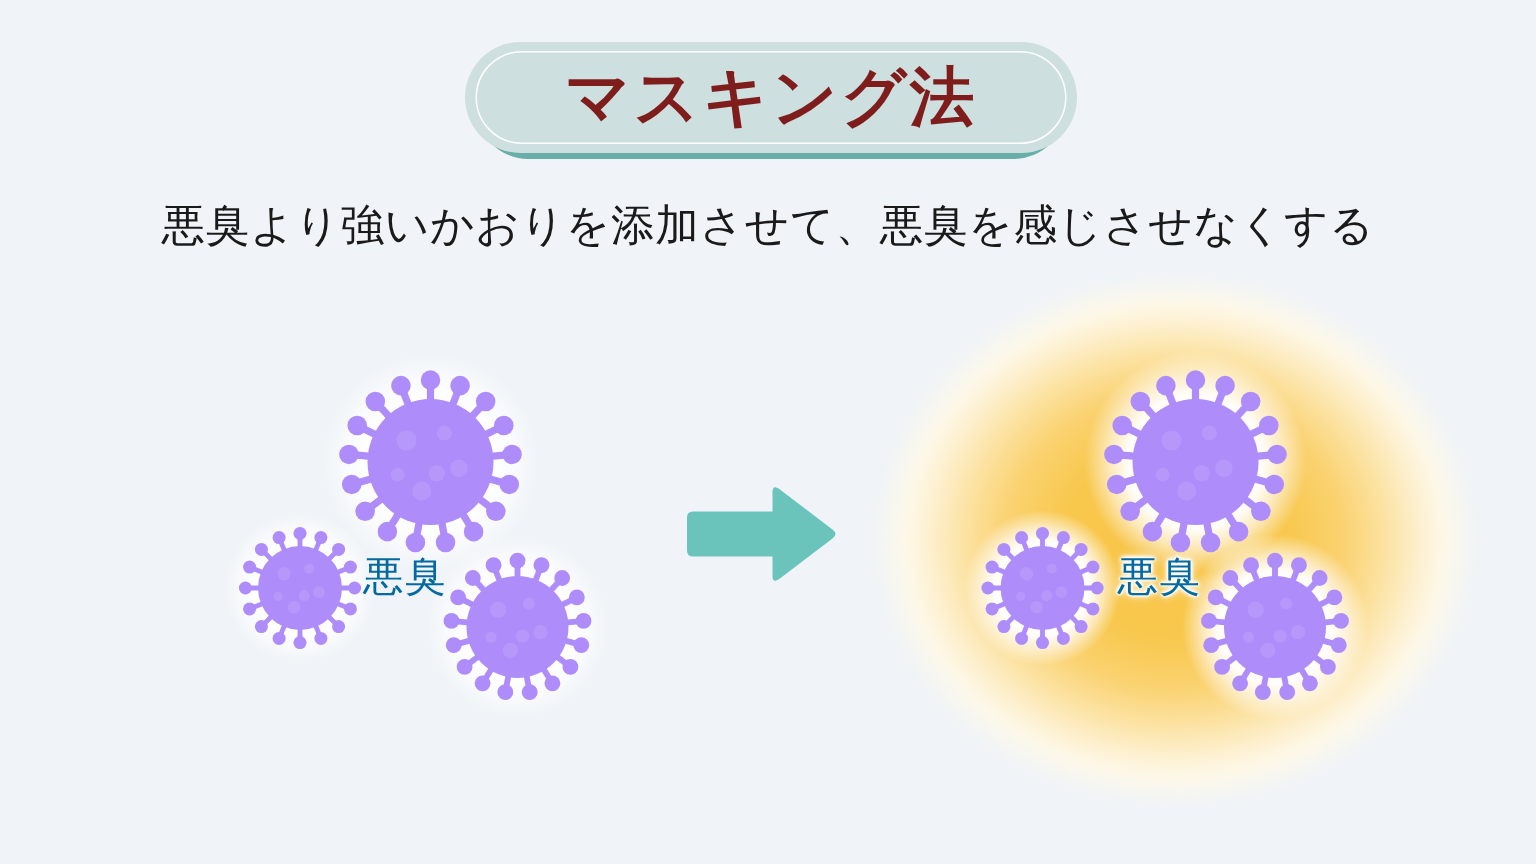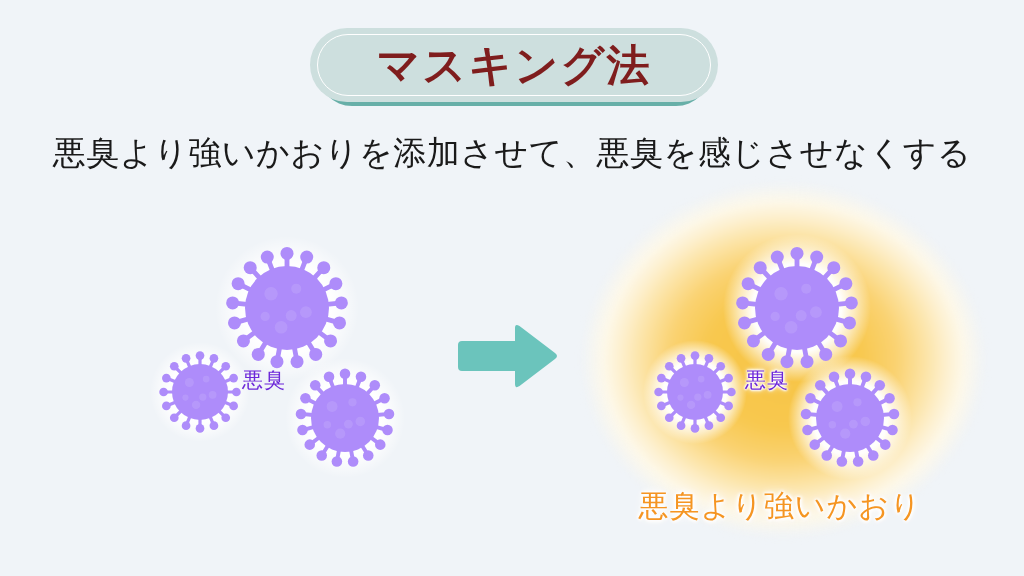--- a/index.html
+++ b/index.html
@@ -77,21 +77,21 @@
     white-space: nowrap;
   }
 
   
   #subtitle {
     position: absolute;
     left: 0;
     top: 131px;
     width: 1024px;
     text-align: center;
-    font-size: 33px;
+    font-size: 29px;
     color: #1A1A1A;
     letter-spacing: 0.5px;
     white-space: nowrap;
   }
 
   
   .cluster {
     position: absolute;
   }
   .cluster svg {
@@ -117,22 +117,22 @@
                 #FCE3A4 70%,
                 #FDF0CF 81%,
                 #FDF8E9 89%,
                 rgba(240,244,248,0) 100%);
     filter: blur(4px);
   }
 
   
   .akushu-label {
     position: absolute;
-    font-size: 21px;
-    color: #6d28d9;
+    font-size: 27px;
+    color: #0369a1;
     white-space: nowrap;
     letter-spacing: 1px;
   }
   #label-left  { left: 242px; top: 366px; }
   #label-right {
     left: 745px; top: 366px;
     text-shadow:
        0 0 4px #FFFFFF,  0 0 7px #FFFFFF,
        1px 0 2px #FFFFFF, -1px 0 2px #FFFFFF,
        0 1px 2px #FFFFFF, 0 -1px 2px #FFFFFF;
@@ -480,15 +480,14 @@
             <circle cx="215.24" cy="208.64" r="5.1" fill="#FFFFFF" opacity="0.11"></circle>
             <circle cx="202.32" cy="199.8" r="3.74" fill="#FFFFFF" opacity="0.11"></circle>
             <circle cx="223.4" cy="199.12" r="4.42" fill="#FFFFFF" opacity="0.11"></circle>
           </g>
         </g>
     </svg>
   </div>
 
   <div id="label-right" class="akushu-label">悪臭</div>
 
-  <div id="kaori-label">悪臭より強いかおり</div>
 
 </div>
 
 </body></html>

